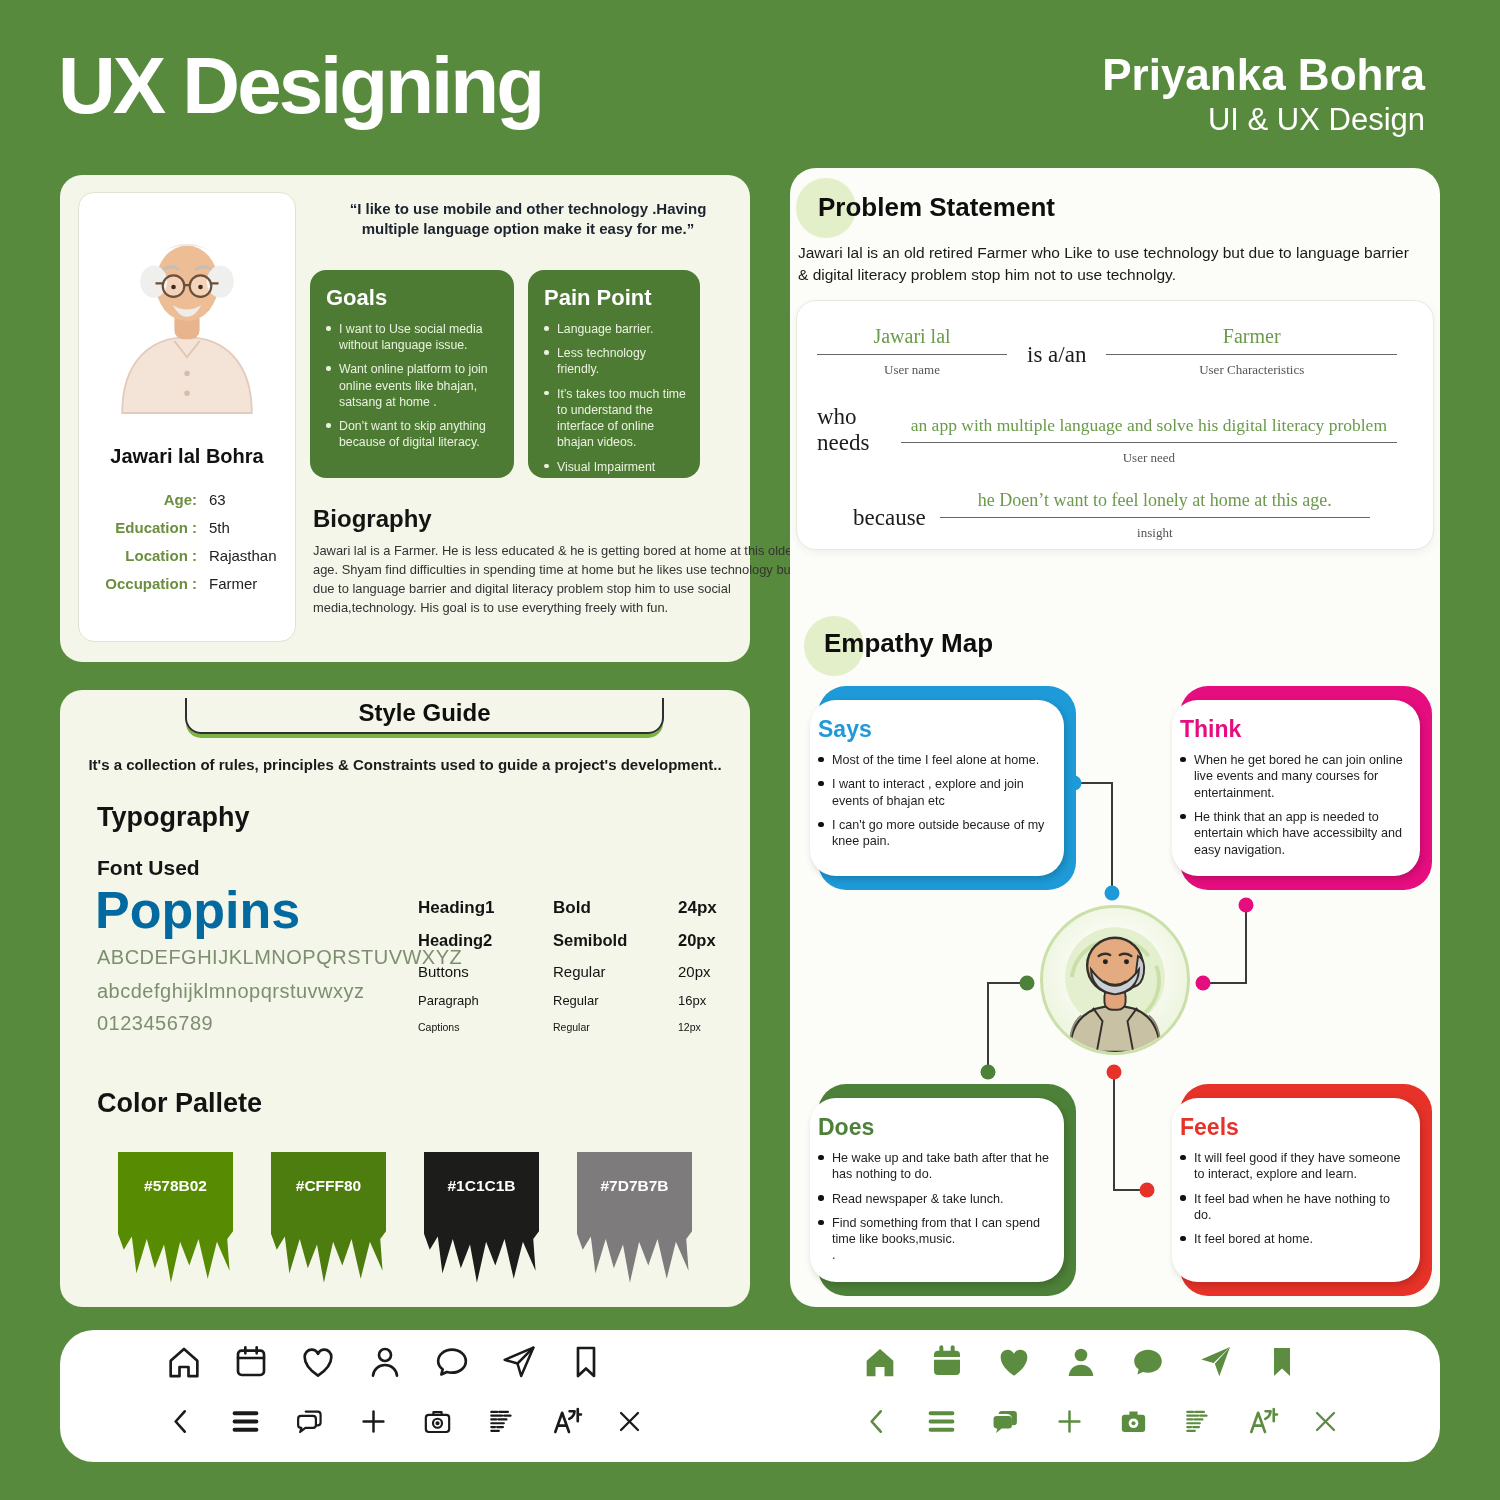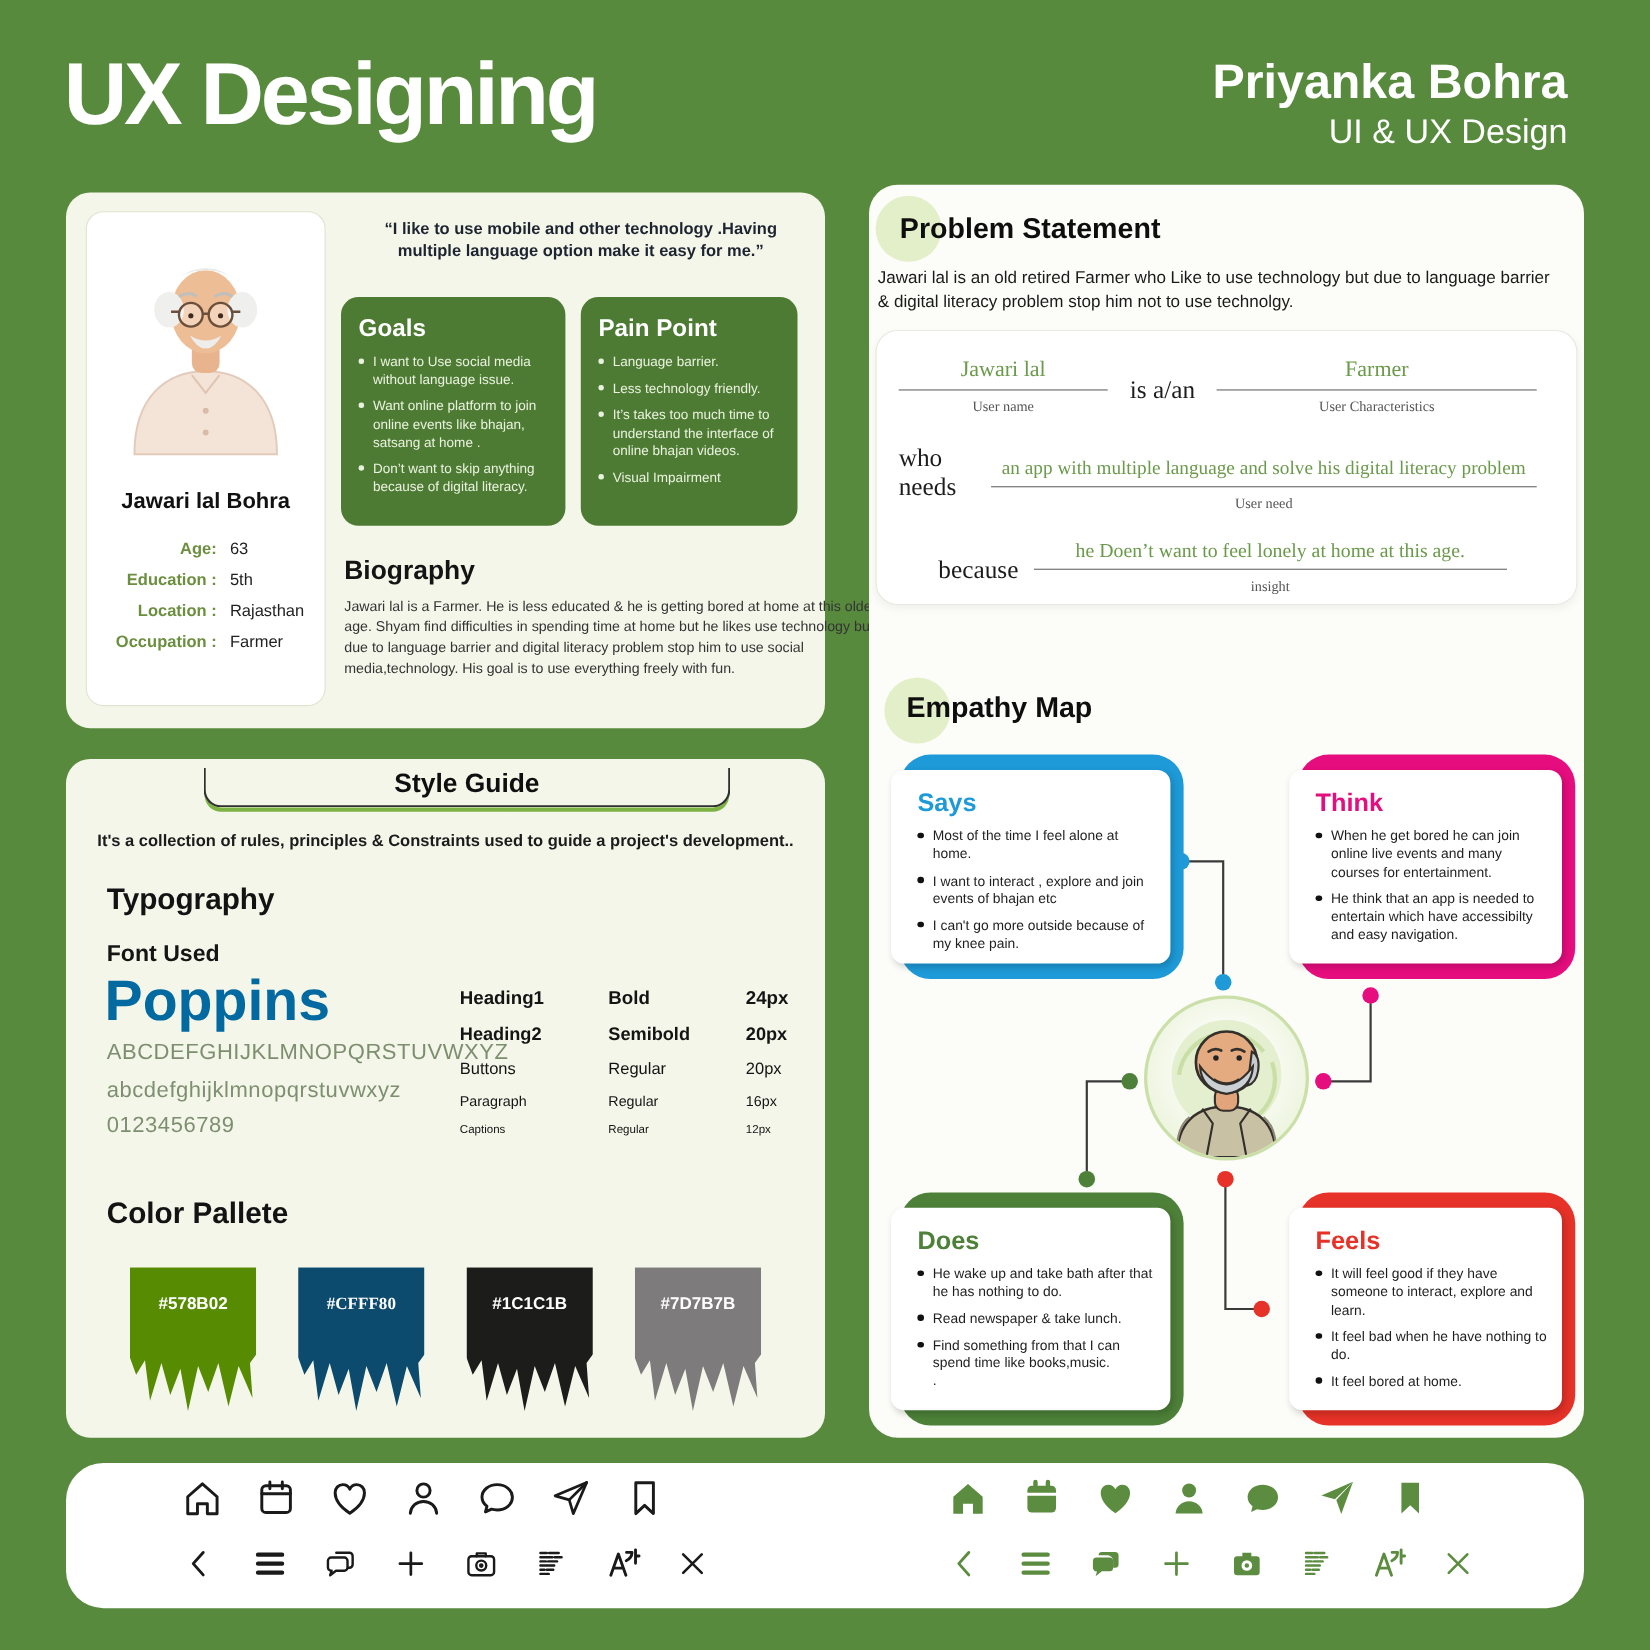--- a/index.html
+++ b/index.html
@@ -23,21 +23,21 @@
   .avatar-card { left:18px; top:17px; width:218px; height:450px; background:#fff; border:1px solid #dfe4d0; border-radius:16px; }
   .avatar-wrap { left:18px; top:12px; width:180px; height:218px; }
   .persona-name { left:0; top:252px; width:100%; text-align:center; font-size:20px; font-weight:bold; color:#111; }
   .detail-rows { left:0; top:298px; width:100%; display:flex; flex-direction:column; gap:11px; }
   .detail-row { display:flex; }
   .detail-label { width:118px; text-align:right; font-weight:bold; color:#6B8F3F; font-size:15px; }
   .detail-value { margin-left:12px; font-size:15px; color:#222; }
   .quote { left:262px; top:24px; width:412px; text-align:center; font-size:15px; font-weight:bold; color:#1d2430; line-height:1.3; }
   .gp-box { top:95px; width:204px; height:208px; background:#4D7B33; border-radius:16px; color:#fff; padding:15px 12px 10px 16px; }
   .goals-box { left:250px; }
-  .pain-box  { left:468px; width:197px; }
+  .pain-box  { left:468px; width:172px; }
   .gp-title { font-size:22px; font-weight:bold; margin-bottom:10px; }
   .gp-list { list-style:none; display:flex; flex-direction:column; gap:8px; }
   .gp-list li { position:relative; padding-left:13px; font-size:12.3px; line-height:1.32; color:#eaf2df; }
   .gp-list li::before { content:""; position:absolute; left:0; top:5px; width:4.5px; height:4.5px; border-radius:50%; background:#eaf2df; }
   .bio-title { left:253px; top:330px; font-size:24px; font-weight:bold; color:#141414; }
   .bio-text { left:253px; top:366px; width:484px; font-size:12.9px; line-height:1.48; color:#333; }
 
   
   .styleguide-card { left:60px; top:690px; width:690px; height:617px; background:#F3F6E9; border-radius:22px; }
   .sg-pill { left:125px; top:8px; width:479px; height:36px; border-left:2px solid #2f2f2f; border-right:2px solid #2f2f2f; border-bottom:2px solid #2f2f2f; border-radius:0 0 16px 16px; box-shadow:0 5px 0 -1px #7CB342; text-align:center; }
@@ -78,21 +78,21 @@
   .f-name { width:190px; } .f-char { flex:1; }
   .ml-row2 { display:flex; align-items:flex-end; gap:12px; margin-top:26px; }
   .ml-row2 .ml-value { font-size:17.5px; white-space:nowrap; }
   .ml-row3 { display:flex; align-items:flex-end; gap:14px; margin-top:24px; padding-left:36px; }
   .ml-row3 .ml-field { flex:0 1 auto; width:430px; }
   .ml-row3 .ml-value { font-size:18px; }
   .em-title { left:34px; top:460px; }
 
   
   .quad { position:absolute; border-radius:28px; }
-  .quad-inner { position:absolute; left:-8px; right:12px; top:14px; bottom:14px; background:#fff; border-radius:12px; box-shadow:2px 3px 7px rgba(0,0,0,0.18); padding:16px 12px 6px 24px; }
+  .quad-inner { position:absolute; left:-8px; right:12px; top:14px; bottom:14px; background:#fff; border-radius:26px; box-shadow:2px 3px 7px rgba(0,0,0,0.18); padding:16px 12px 6px 8px; }
   .quad-title { font-size:23px; font-weight:bold; margin-bottom:9px; }
   .quad-list { list-style:none; display:flex; flex-direction:column; gap:8px; }
   .quad-list li { position:relative; padding-left:14px; font-size:12.6px; line-height:1.3; color:#1e1e1e; }
   .quad-list li::before { content:""; position:absolute; left:0; top:4.5px; width:5.5px; height:5.5px; border-radius:50%; background:#111; }
   .q-says  { left:28px;  top:518px; width:258px; height:204px; background:#1D9AD7; }
   .q-think { left:390px; top:518px; width:252px; height:204px; background:#E60D7E; }
   .q-does  { left:28px;  top:916px; width:258px; height:212px; background:#4D8038; }
   .q-feels { left:390px; top:916px; width:252px; height:212px; background:#E63228; }
   .t-says { color:#1D9AD7; } .t-think { color:#E60D7E; } .t-does { color:#4D8038; } .t-feels { color:#E63228; }
   .quad-extra { font-size:12.6px; color:#1e1e1e; padding-left:14px; }
@@ -361,21 +361,21 @@
         <span>Captions</span>
         <span>Regular</span>
         <span>12px</span>
       </div>
     </div>
   <div class="abs sg-h2 sg-palette-title">Color Pallete</div>
   <div class="abs swatch-row">
       <div class="swatch" style="background: rgb(87, 139, 2);">
         <span>#578B02</span>
       </div>
-      <div class="swatch" style="background: #0c4a6e; font-family: Liberation Serif, serif;">
+      <div class="swatch" style="background: #4d7c0f;">
         <span>#CFFF80</span>
       </div>
       <div class="swatch" style="background: rgb(28, 28, 27);">
         <span>#1C1C1B</span>
       </div>
       <div class="swatch" style="background: rgb(125, 123, 123);">
         <span>#7D7B7B</span>
       </div>
     </div>
 </div>

